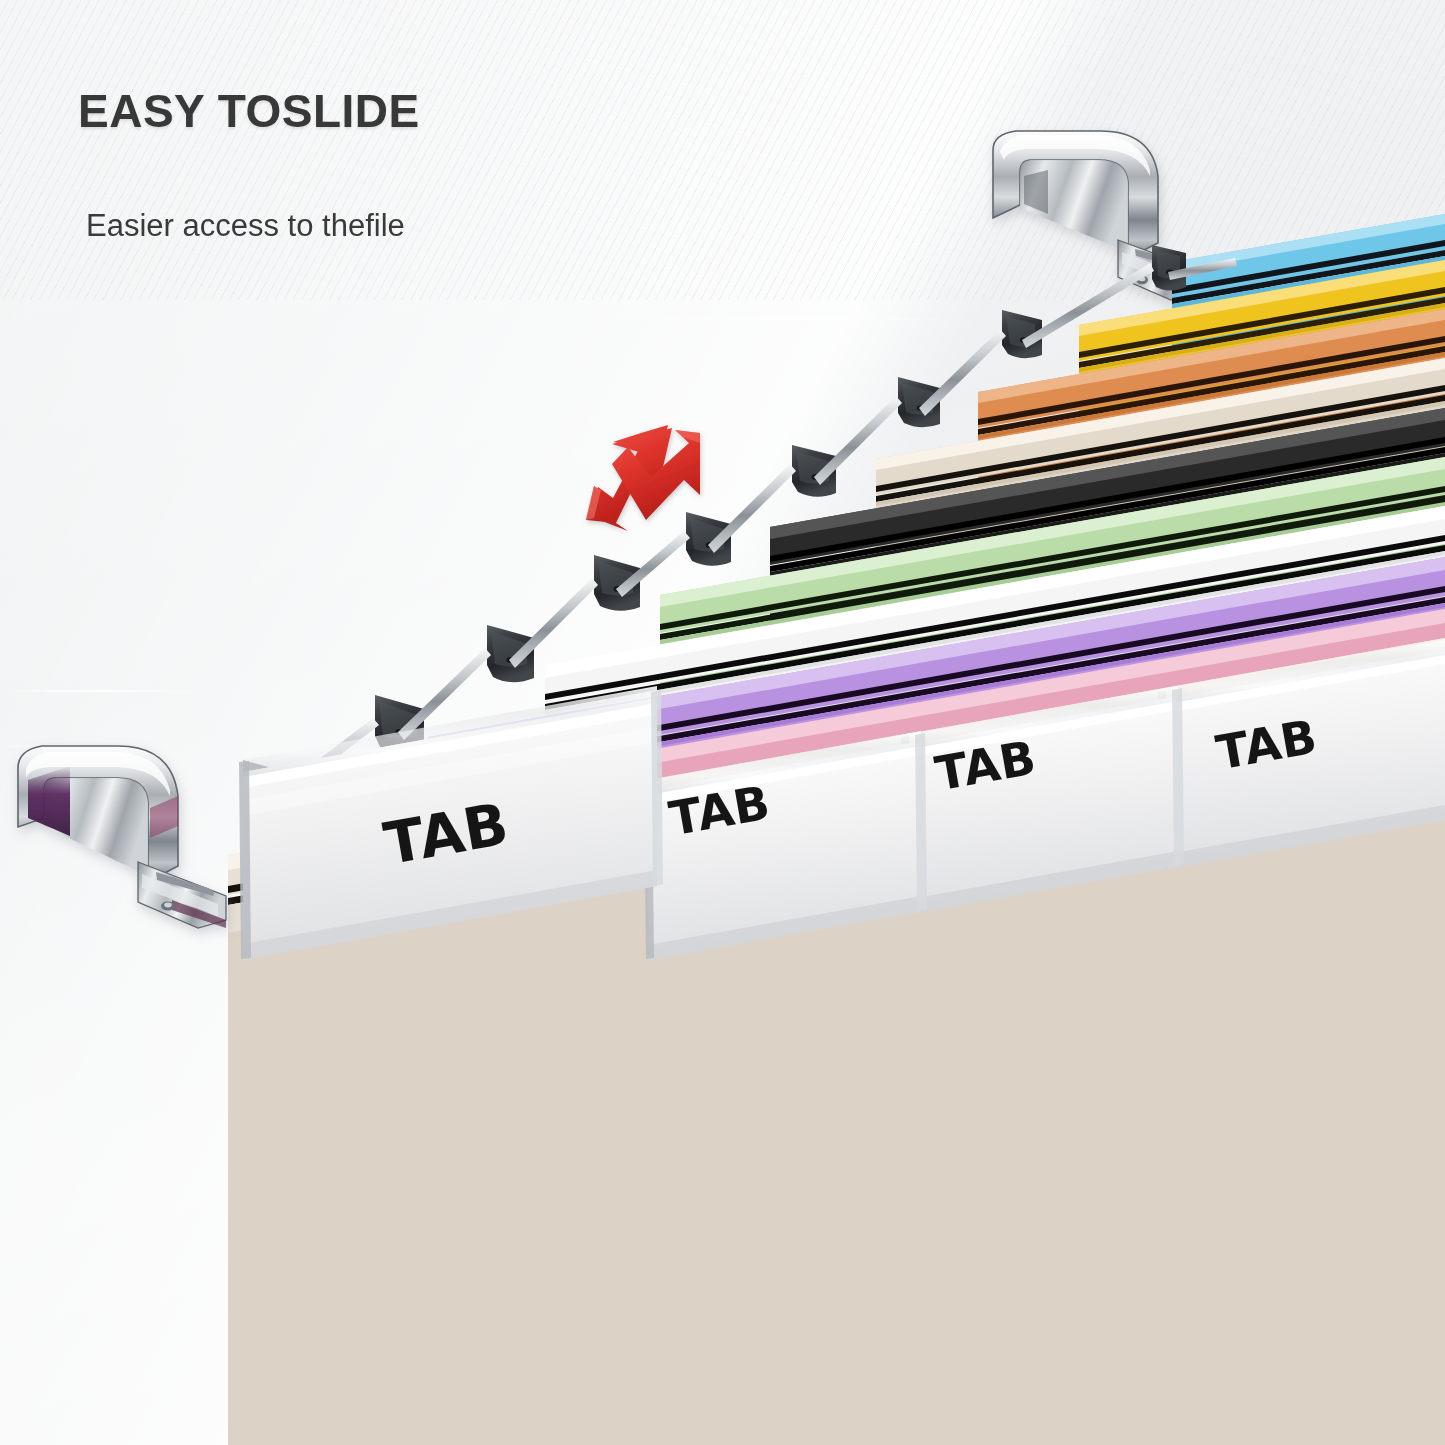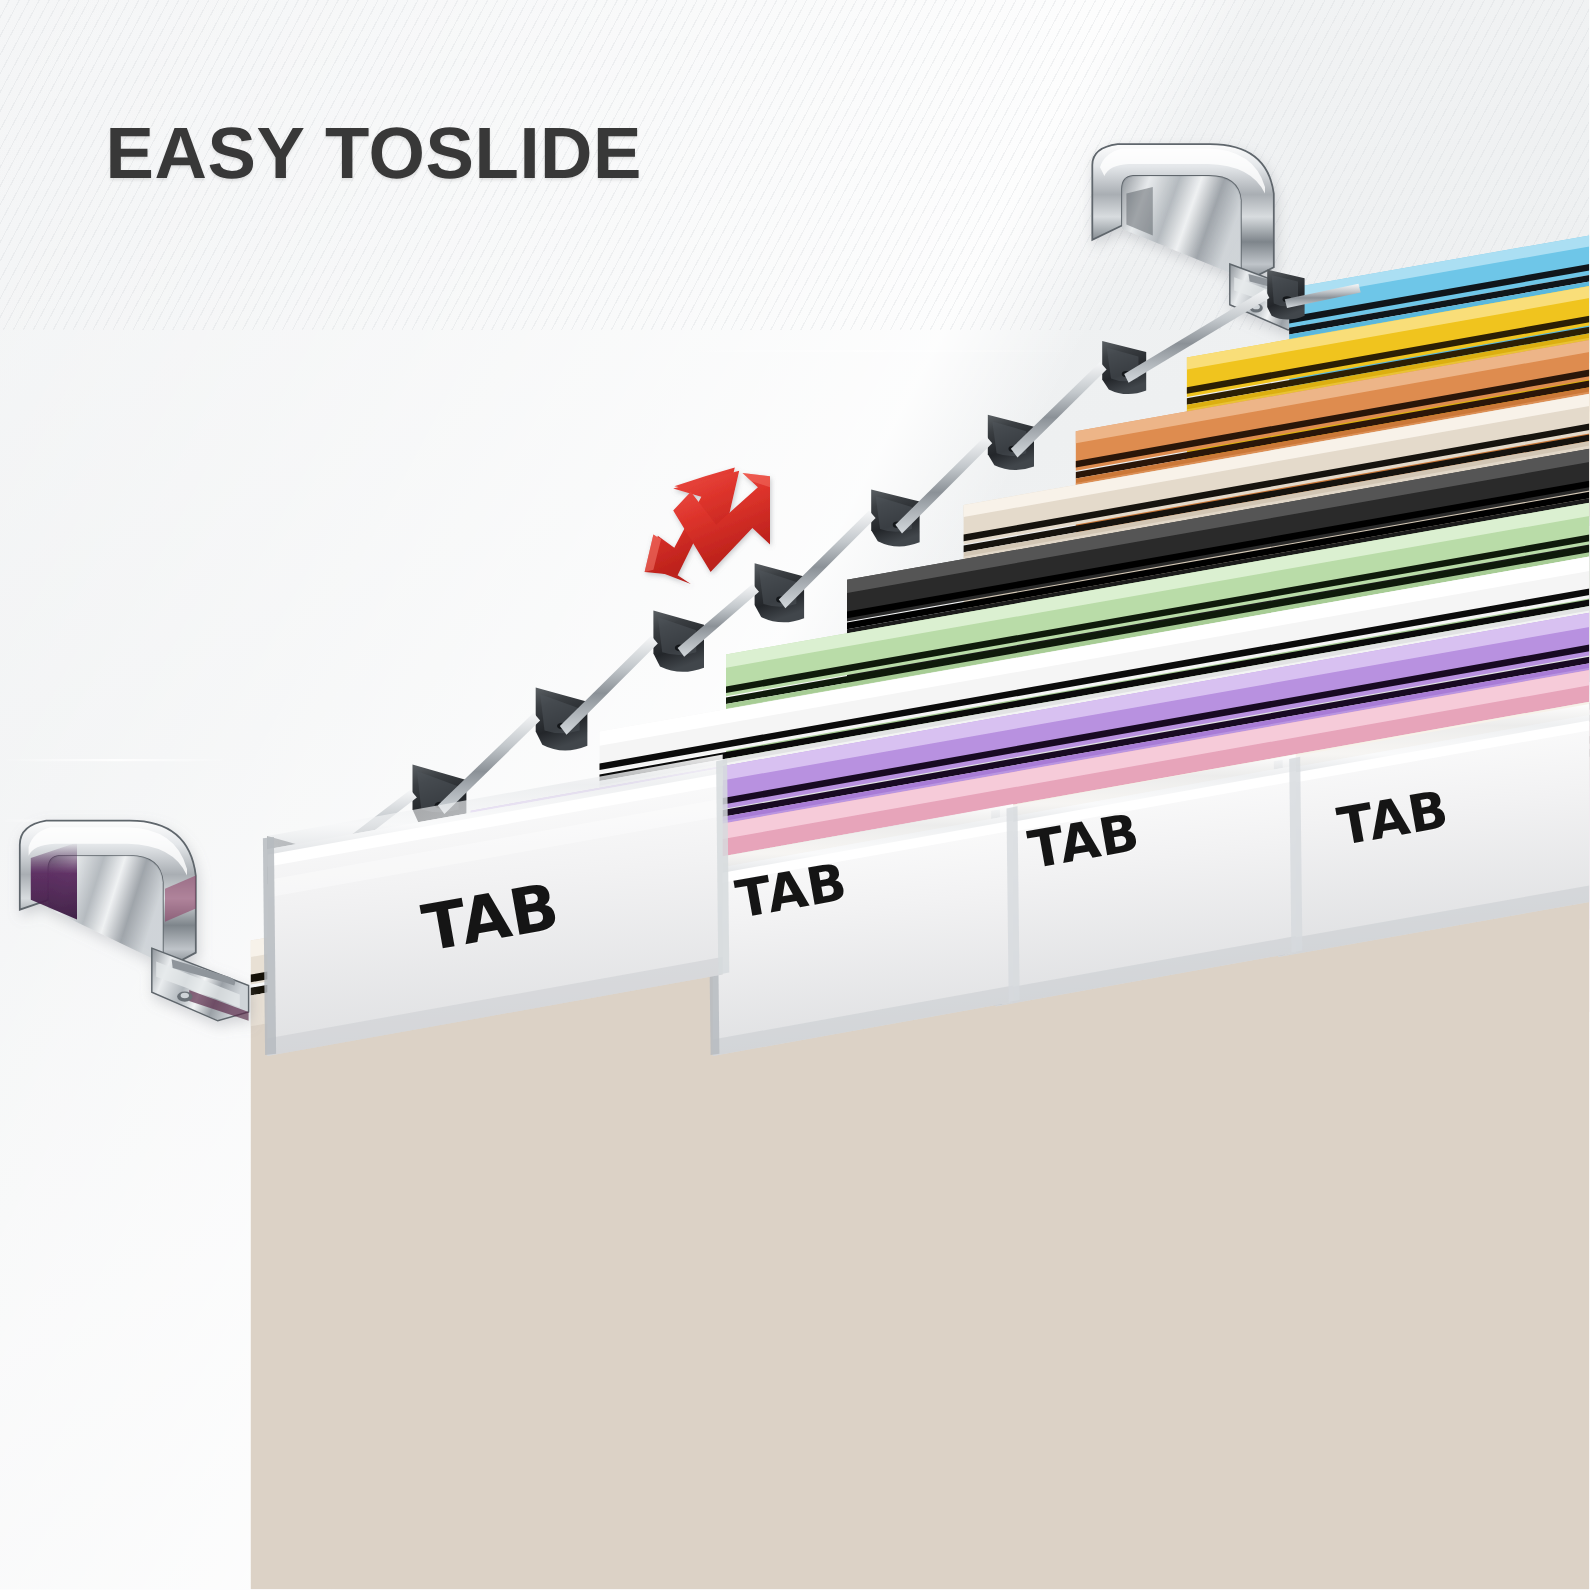--- a/index.html
+++ b/index.html
@@ -29,26 +29,26 @@
   
   .bgsweep{
     position:absolute; pointer-events:none;
     background:linear-gradient(to right, rgba(255,255,255,0), rgba(255,255,255,0.9), rgba(255,255,255,0));
     height:2px;
   }
 
   
   #textblock { position:absolute; left:78px; top:88px; z-index:60; }
   #headline {
-    font-size: 66px;
+    font-size: 46px;
     font-weight: bold;
     letter-spacing: 0.5px;
     color: #383838;
     line-height: 1.0;
-    margin: 18px;
+    margin: 0;
     white-space: nowrap;
     text-shadow: 0 2px 3px rgba(0,0,0,0.10);
   }
   #subline {
     margin: 62px 0 0 8px;
     font-size: 31px;
     color: #3a3a3a;
     line-height: 1.95;
     font-weight: 400;
     max-width: 560px;
@@ -75,20 +75,21 @@
 
 <div id="stage">
 
   <div class="bgsweep" style="left:0;top:690px;width:210px;"></div>
   <div class="bgsweep" style="left:0;top:745px;width:120px;"></div>
   <div class="bgsweep" style="left:600px;top:318px;width:380px;opacity:.6"></div>
 
   <div id="textblock">
     <h1 id="headline">EASY TOSLIDE</h1>
     <div id="subline">
+      <div>Easier access to thefile</div>
     </div>
   </div>
 
   <div id="product">
   <svg width="1445" height="1445" viewBox="0 0 1445 1445" xmlns="http://www.w3.org/2000/svg">
     <defs>
 
       <linearGradient id="chromeA" x1="0" y1="0" x2="0" y2="1">
         <stop offset="0%" stop-color="#fdfdfd"></stop>
         <stop offset="16%" stop-color="#e4e7ea"></stop>

